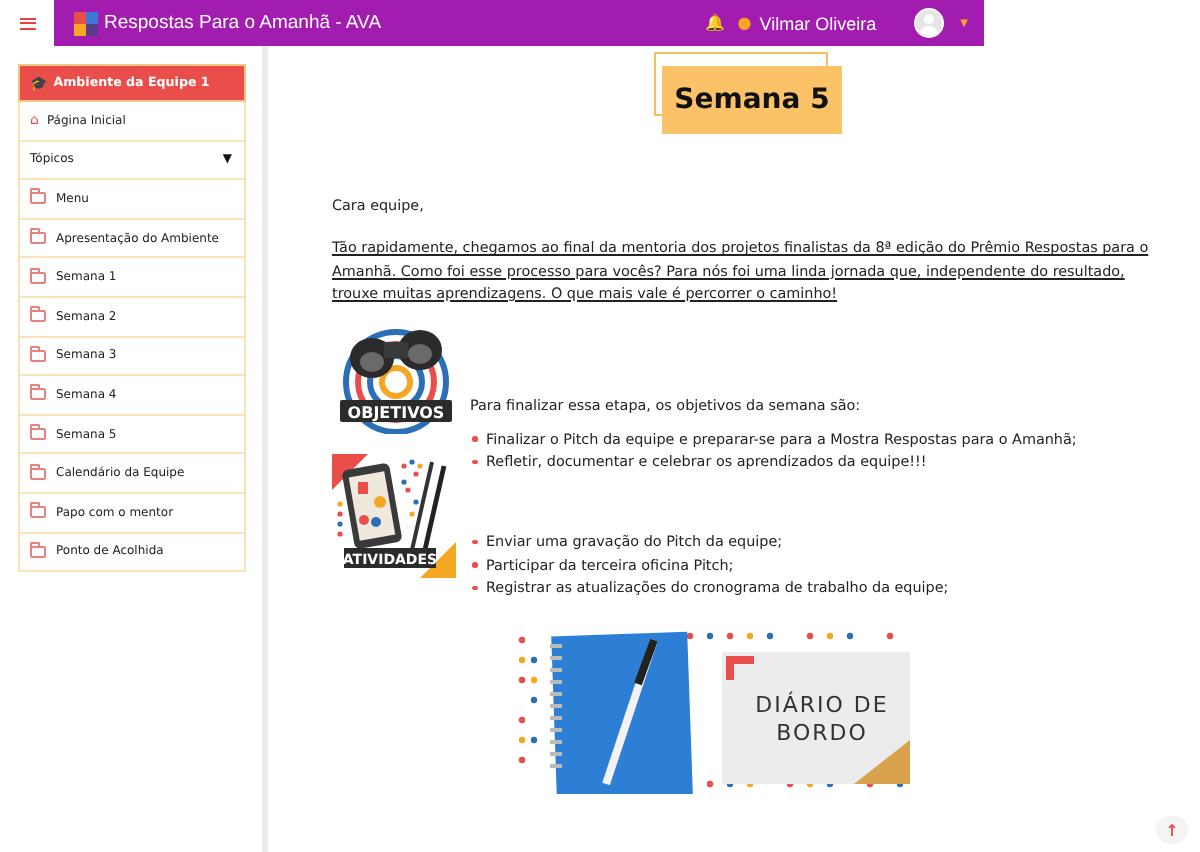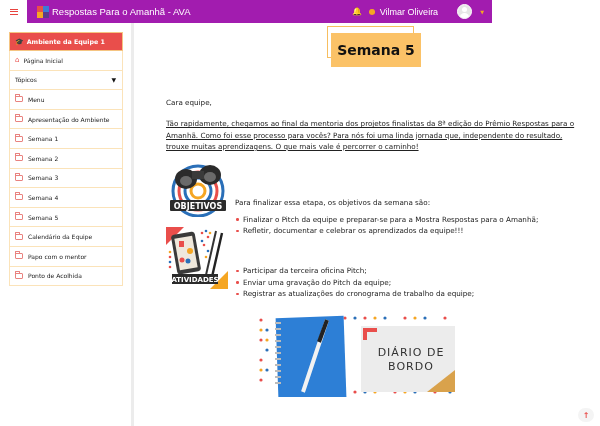--- a/index.html
+++ b/index.html
@@ -196,22 +196,22 @@
     <circle cx="24" cy="24" r="3" fill="#f5a623"></circle>
     <circle cx="16" cy="33" r="2.5" fill="#e94e4b"></circle>
     <circle cx="22" cy="34" r="2.5" fill="#2a6fb8"></circle>
     <line x1="40" y1="48" x2="50" y2="4" stroke="#333" stroke-width="2"></line>
     <line x1="46" y1="50" x2="56" y2="6" stroke="#222" stroke-width="2.4"></line>
     <rect x="6" y="47" width="46" height="10" fill="#2b2b2b"></rect>
     <text x="29" y="55" text-anchor="middle" font-family="DejaVu Sans, sans-serif" font-weight="bold" font-size="7" fill="#fff">ATIVIDADES</text>
   </svg>
   <div class="block-text">
     <ul>
+      <li>Enviar uma gravação do Pitch da equipe;</li>
       <li>Participar da terceira oficina Pitch;</li>
-      <li>Enviar uma gravação do Pitch da equipe;</li>
       <li>Registrar as atualizações do cronograma de trabalho da equipe;</li>
     </ul>
   </div>
 </div>
 
 <svg class="diario" viewBox="0 0 200 85">
   <rect x="0" y="0" width="200" height="85" fill="#fff"></rect>
   <g fill="#e94e4b">
     <circle cx="6" cy="8" r="1.6"></circle>
       <circle cx="6" cy="28" r="1.6"></circle>

